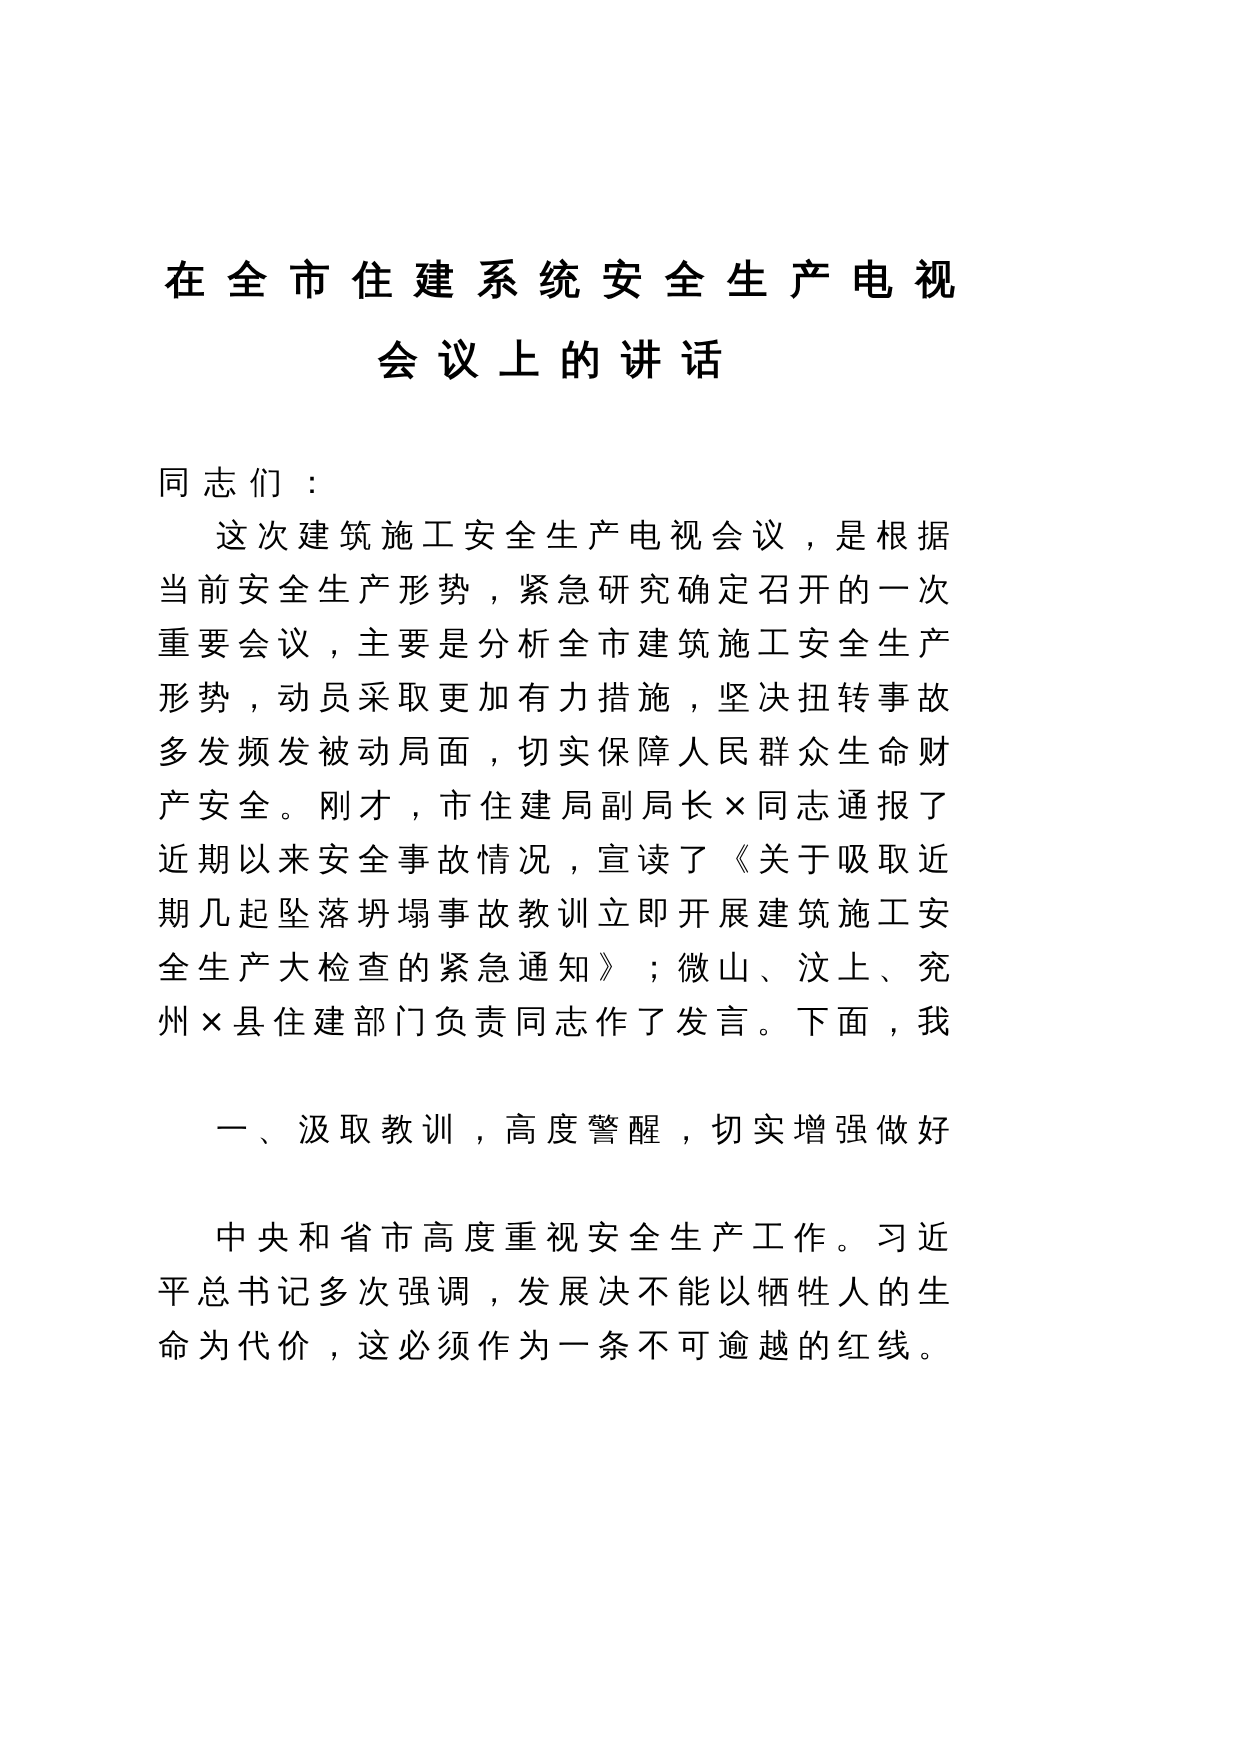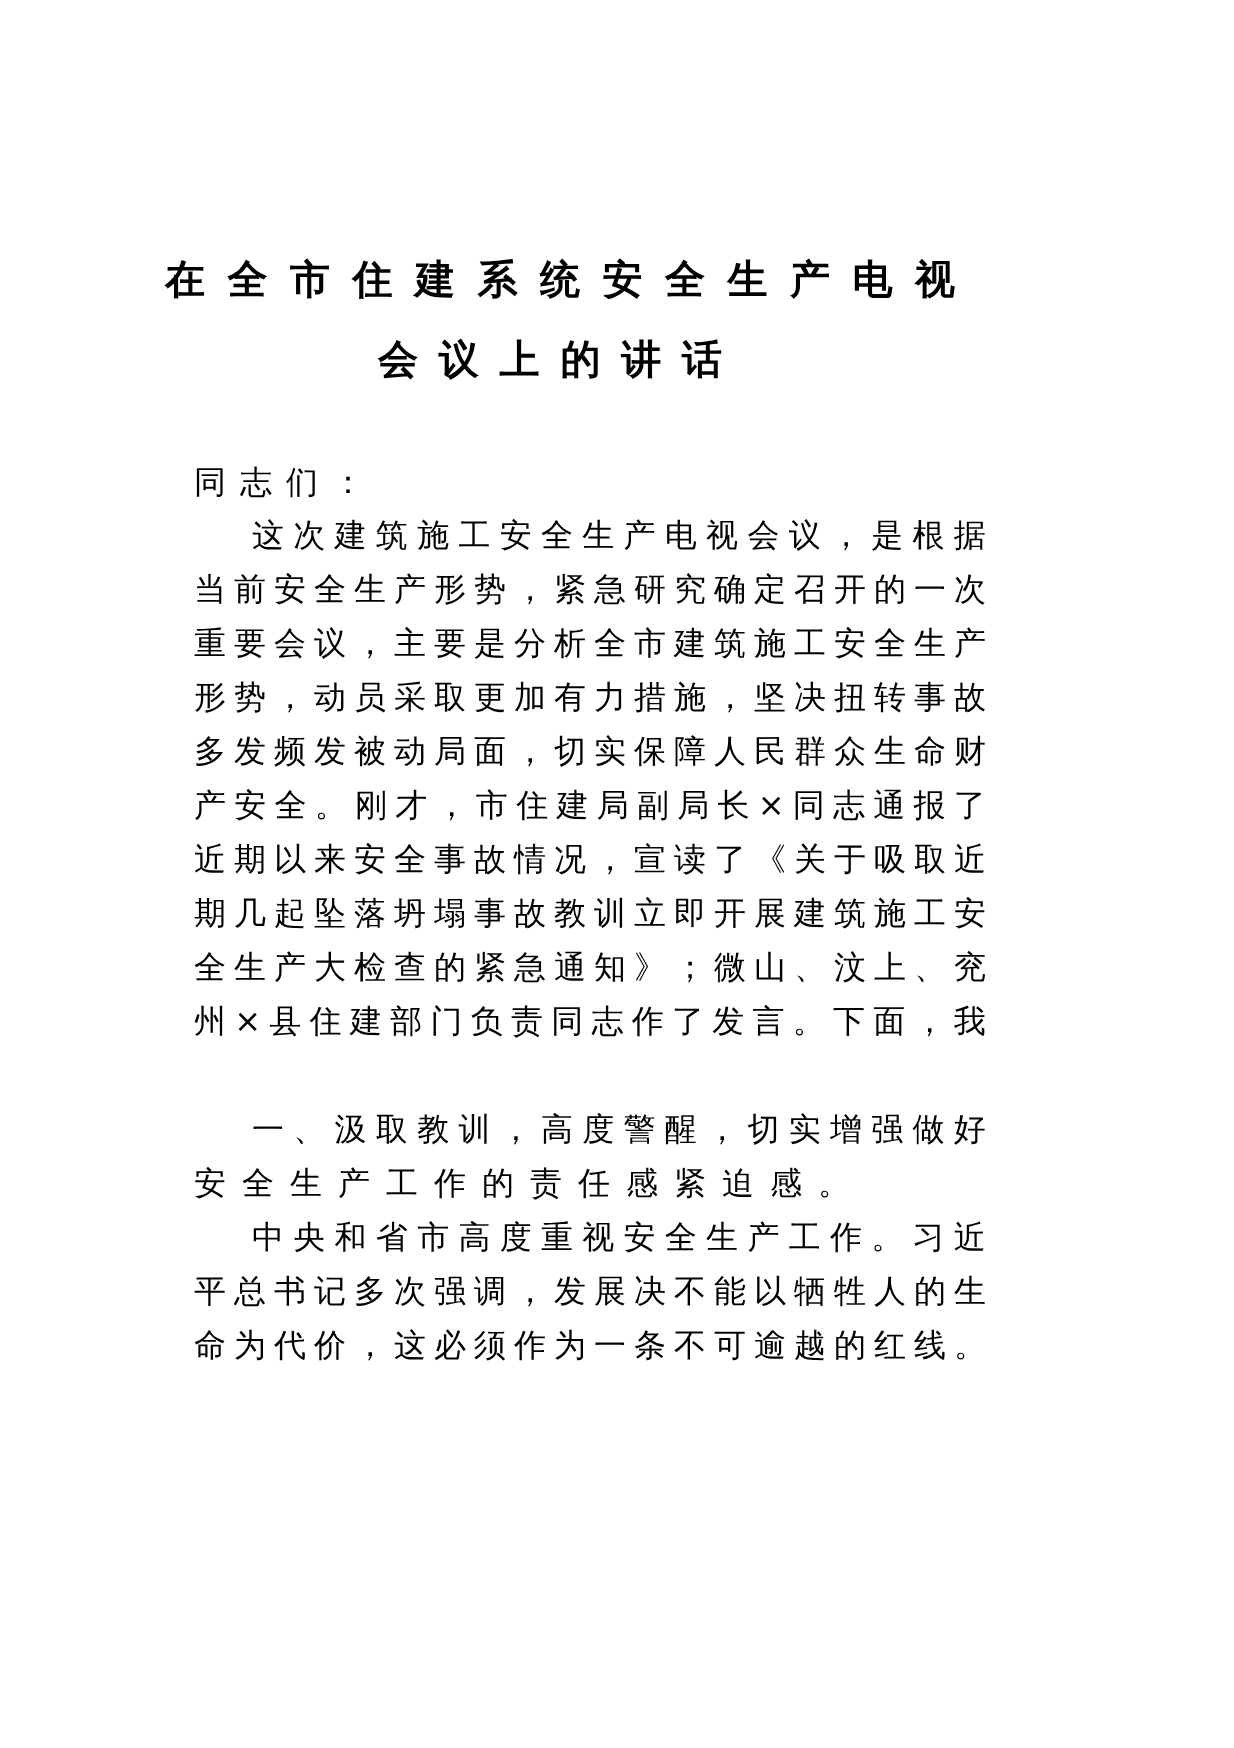--- a/index.html
+++ b/index.html
@@ -13,21 +13,21 @@
     letter-spacing: 23px;
     white-space: nowrap;
   }
   .t1 { top: 252px; left: 165px; width: 790px; text-align: justify; text-align-last: justify; letter-spacing: 0; }
   .t2 { top: 332px; left: 378px; width: 344px; text-align: justify; text-align-last: justify; letter-spacing: 0; }
   .line {
     position: absolute; left: 158px; width: 792px;
     font-family: "DejaVu Sans", sans-serif;
     font-size: 32px; color: #000; line-height: 40px;
     white-space: nowrap;
-    text-align: justify; text-align-last: justify; margin-left: 36px;
+    text-align: justify; text-align-last: justify;
   }
   .line.short { text-align-last: left; letter-spacing: 14px; }
   .line.indent { left: 216px; width: 734px; }
   .line.heading { font-weight: normal; }
 </style>
 </head>
 <body>
 
 <div class="page">
   <div class="title t1" style="display: flex; justify-content: space-between; letter-spacing: 0px;">
@@ -288,21 +288,20 @@
       <span>警</span>
       <span>醒</span>
       <span>，</span>
       <span>切</span>
       <span>实</span>
       <span>增</span>
       <span>强</span>
       <span>做</span>
       <span>好</span>
     </div>
-  <div class="line short heading" style="top:1163px; letter-spacing:16px;">安全生产工作的责任感紧迫感。</div>
 
   <div class="line indent" style="top: 1217px; display: flex; justify-content: space-between; letter-spacing: 0px;">
       <span>中</span>
       <span>央</span>
       <span>和</span>
       <span>省</span>
       <span>市</span>
       <span>高</span>
       <span>度</span>
       <span>重</span>

